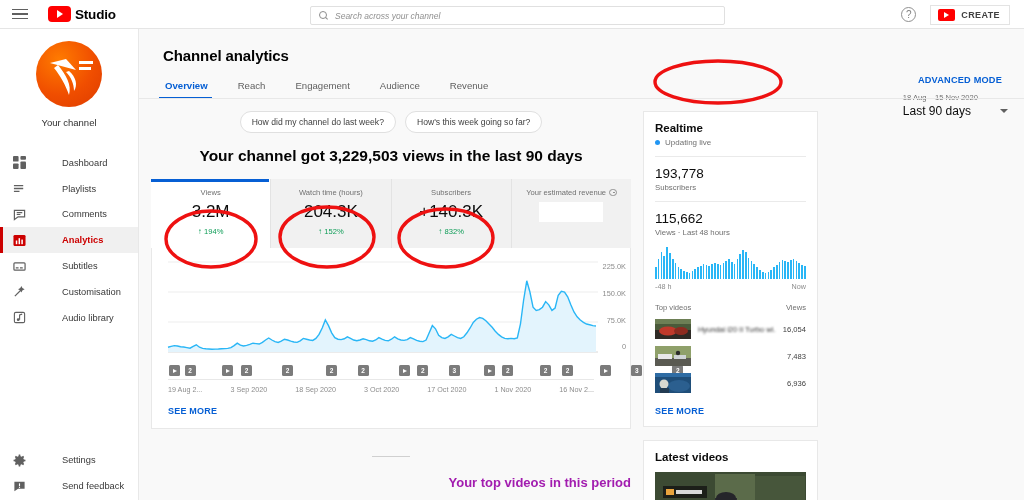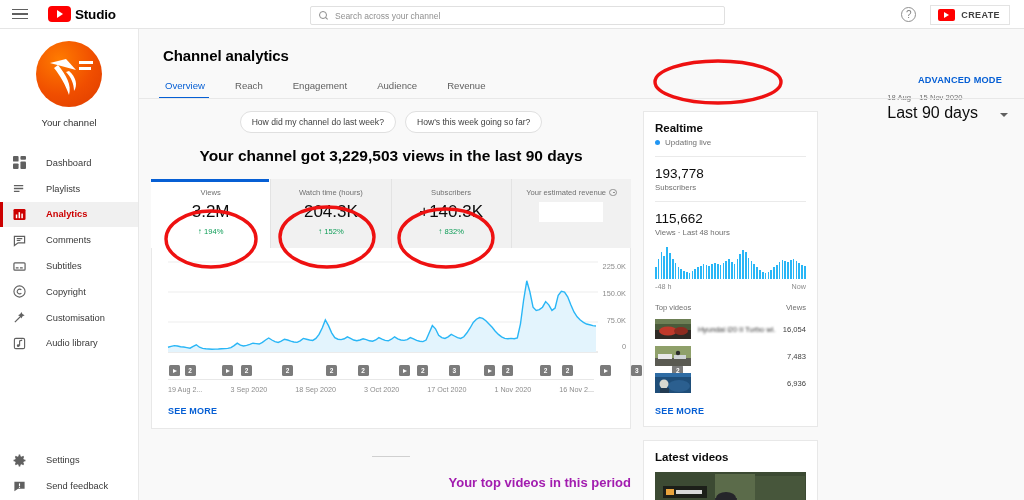--- a/index.html
+++ b/index.html
@@ -36,21 +36,21 @@
   .searchwrap {
     position: absolute; left: 310px; top: 6px; width: 415px; height: 19px;
   }
   .searchbox {
     width: 100%; height: 100%; border: 1px solid #e0e0e0; border-radius: 2px;
     background: #fff; display: flex; align-items: center; padding: 0 8px;
   }
   .searchbox input {
     border: 0; outline: 0; font-size: 8.5px; color: #606060;
     font-family: "Liberation Sans", sans-serif; background: transparent;
-    flex: 1; margin-left: 7px;
+    flex: 1; margin-left: 7px; font-style: italic;
   }
   .searchbox input::placeholder { color: #909090; }
   .mag { width: 9px; height: 9px; position: relative; flex: none; }
   .mag::before {
     content: ''; position: absolute; width: 6px; height: 6px;
     border: 1.1px solid #8d8d8d; border-radius: 50%; top: 0; left: 0;
   }
   .mag::after {
     content: ''; position: absolute; width: 3.4px; height: 1.1px;
     background: #8d8d8d; transform: rotate(45deg); bottom: 1px; right: -0.5px;
@@ -90,21 +90,21 @@
     width: 66px; height: 66px; border-radius: 50%; margin: 0 auto;
     background: radial-gradient(circle at 35% 28%, #ff7b00 0%, #f04e00 55%, #dd3b00 100%);
     position: relative; overflow: hidden;
   }
   .avatar svg { position: absolute; inset: 0; }
   .channel-label { font-size: 9.5px; color: #303030; margin-top: 10px; }
 
   .nav { margin-top: 16px; }
   .nav-item {
     display: flex; align-items: center; height: 25.8px; padding-left: 13px;
-    cursor: pointer; position: relative;
+    cursor: pointer; position: relative; gap: 16px;
   }
   .nav-item .ico {
     width: 19px; flex: none; display: flex; align-items: center; color: #606060;
   }
   .nav-item .lbl { font-size: 9.3px; color: #383838; margin-left: 14px; }
   .nav-item.active { background: #f0f0f0; }
   .nav-item.active::before {
     content: ''; position: absolute; left: 0; top: 0; bottom: 0;
     width: 2.5px; background: #cc0000;
   }
@@ -121,40 +121,40 @@
   .page-head { position: relative; background: #f9f9f9; padding: 0 12px; }
   .page-title {
     font-size: 15px; font-weight: bold; color: #030303;
     padding: 18px 0 0 12px; letter-spacing: -.1px;
   }
   .tabs { display: flex; gap: 0; padding: 16px 0 0 12px; }
   .tab {
     font-size: 9.6px; color: #606060; padding: 0 14px 8px 2px;
     cursor: pointer; position: relative; margin-right: 14px;
   }
-  .tab.active { color: #065fd4; font-weight: normal; }
+  .tab.active { color: #065fd4; font-weight: bold; }
   .tab.active::after {
     content: ''; position: absolute; left: -4px; right: 10px; bottom: 0;
     height: 2px; background: #065fd4;
   }
   .tabs-divider {
     position: absolute; left: 0; right: 0; bottom: 0; height: 1px; background: #e8e8e8;
   }
 
   .advanced-mode {
     position: absolute; right: 22px; top: 46px;
     font-size: 9.2px; font-weight: bold; color: #065fd4;
     letter-spacing: .2px; cursor: pointer;
   }
   .daterange {
     position: absolute; right: 16px; top: 64px;
     display: flex; align-items: flex-end; cursor: pointer;
   }
   .daterange .dr-sub { font-size: 7.6px; color: #707070; }
-  .daterange .dr-main { font-size: 16px; color: #0c0c0c; margin-top: 2px; }
+  .daterange .dr-main { font-size: 12px; color: #0c0c0c; margin-top: 2px; }
   .caret {
     width: 0; height: 0; border-left: 4px solid transparent;
     border-right: 4px solid transparent; border-top: 4.5px solid #606060;
     margin-left: 22px; margin-bottom: 5px;
   }
 
   
   .content { display: flex; padding: 12px 14px 0 12px; gap: 12px; }
   .col-left { width: 480px; flex: none; }
   .col-right { width: 175px; flex: none; }
@@ -340,61 +340,52 @@
 
       <div class="nav-item">
         <span class="ico">
           <svg width="13" height="13" viewBox="0 0 14 14" stroke="currentColor" stroke-width="1.4">
             <path d="M1 4h10M1 7h10M1 10h6"></path>
           </svg>
         </span>
         <span class="lbl">Playlists</span>
       </div>
 
+      <div class="nav-item">
+        <span class="ico">
+          <svg width="13" height="13" viewBox="0 0 14 14" fill="none" stroke="currentColor" stroke-width="1.3">
+            <path d="M1.5 2.5h11v7h-7l-4 3z"></path>
+              <path d="M4 5h6M4 7h4"></path>
+          </svg>
+        </span>
+        <span class="lbl">Comments</span>
+      </div>
+
       <div class="nav-item active">
         <span class="ico">
           <svg width="13" height="13" viewBox="0 0 14 14" fill="currentColor">
             <rect x="0.5" y="1" width="13" height="12" rx="1.5"></rect>
             <rect x="3" y="7" width="1.6" height="4" fill="#fff"></rect>
             <rect x="6" y="4.5" width="1.6" height="6.5" fill="#fff"></rect>
             <rect x="9" y="6" width="1.6" height="5" fill="#fff"></rect>
           </svg>
         </span>
         <span class="lbl">Analytics</span>
       </div>
 
       <div class="nav-item">
         <span class="ico">
           <svg width="13" height="13" viewBox="0 0 14 14" fill="none" stroke="currentColor" stroke-width="1.3">
-            <path d="M1.5 2.5h11v7h-7l-4 3z"></path>
-              <path d="M4 5h6M4 7h4"></path>
-          </svg>
-        </span>
-        <span class="lbl">Comments</span>
-      </div>
-
-      <div class="nav-item">
-        <span class="ico">
-          <svg width="13" height="13" viewBox="0 0 14 14" fill="none" stroke="currentColor" stroke-width="1.3">
             <rect x="1" y="3" width="12" height="8" rx="1"></rect>
             <path d="M3 8.5h3M7.5 8.5h3" stroke-width="1.5"></path>
           </svg>
         </span>
         <span class="lbl">Subtitles</span>
       </div>
 
-      <div class="nav-item">
-        <span class="ico">
-          <svg width="13" height="13" viewBox="0 0 14 14" fill="none" stroke="currentColor" stroke-width="1.2">
-            <circle cx="7" cy="7" r="6"></circle>
-            <path d="M9 5.2a2.6 2.6 0 100 3.6" stroke-width="1.2"></path>
-          </svg>
-        </span>
-        <span class="lbl">Copyright</span>
-      </div>
 
 
       <div class="nav-item">
         <span class="ico">
           <svg width="13" height="13" viewBox="0 0 14 14" fill="none" stroke="currentColor" stroke-width="1.3">
             <path d="M2 12 L10 4"></path>
               <path d="M9 2.5l.7 1.4 1.4.7-1.4.7-.7 1.4-.7-1.4-1.4-.7 1.4-.7z" fill="currentColor"></path>
           </svg>
         </span>
         <span class="lbl">Customisation</span>

